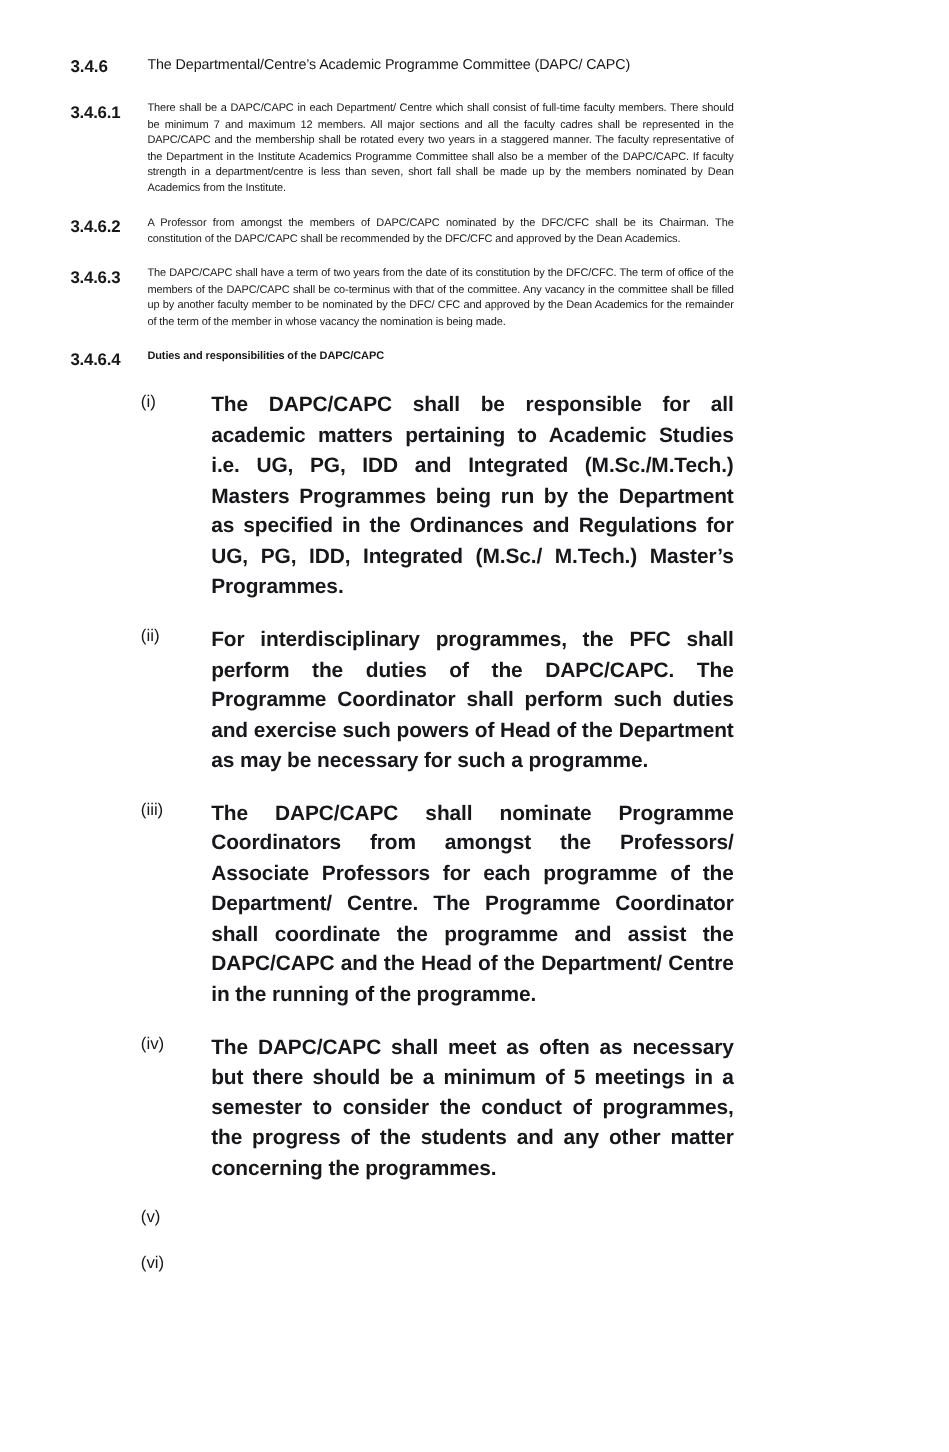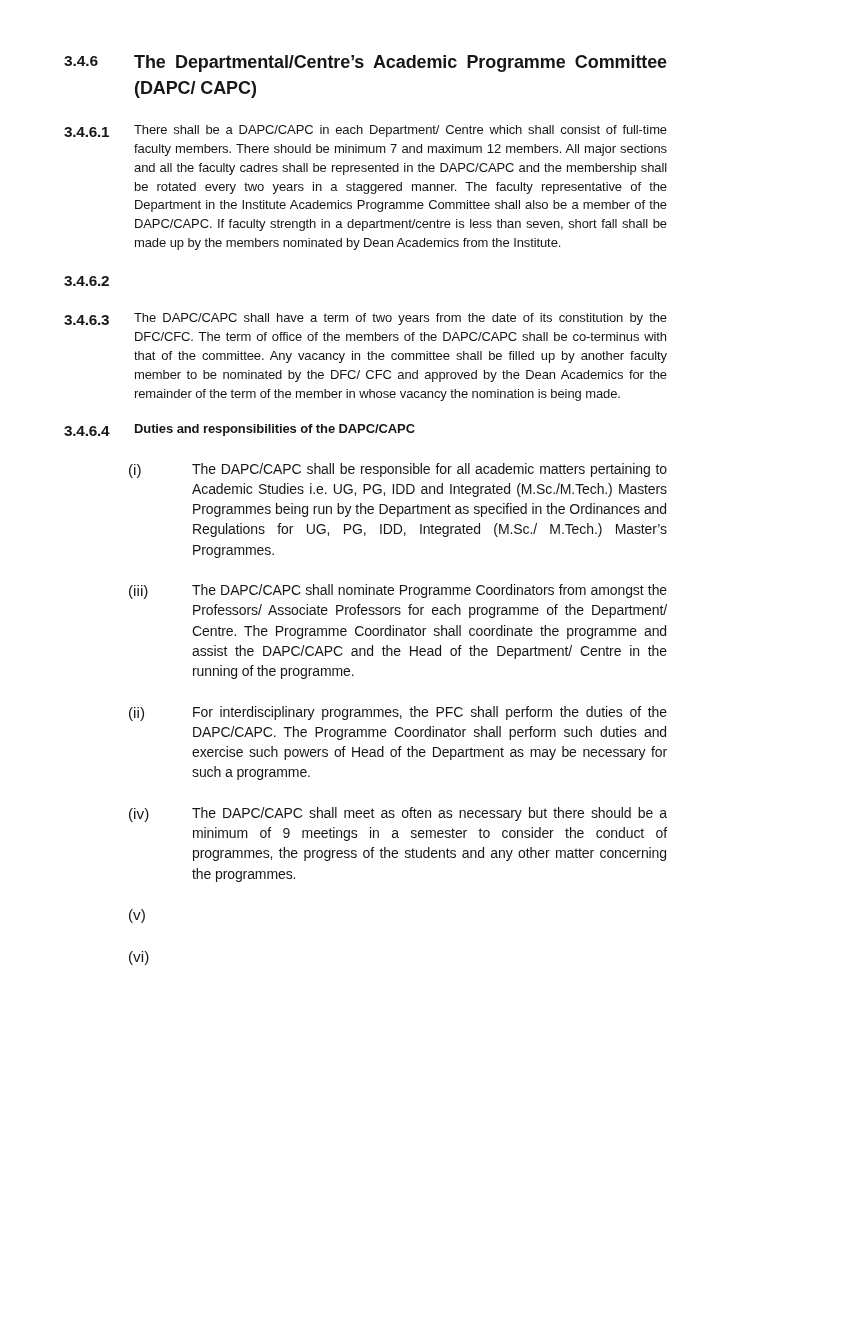--- a/index.html
+++ b/index.html
@@ -30,43 +30,43 @@
   }
   .clause-head .num {
     flex: 0 0 70px;
     font-weight: bold;
     font-size: 15.5px;
     line-height: 1.42;
     letter-spacing: -0.1px;
   }
   .clause-head .title {
     flex: 1 1 auto;
-    font-weight: bold;
-    font-size: 18px;
+    font-weight: normal;
+    font-size: 13px;
     line-height: 1.42;
     text-align: justify;
     text-justify: inter-word;
     letter-spacing: -0.1px;
   }
   
   .clause {
     display: flex;
     align-items: flex-start;
     margin-bottom: 17px;
   }
   .clause .num {
     flex: 0 0 70px;
     font-weight: bold;
     font-size: 15.3px;
     line-height: 1.45;
     letter-spacing: -0.2px;
   }
   .clause .body {
     flex: 1 1 auto;
-    font-size: 13px;
+    font-size: 10px;
     line-height: 1.45;
     text-align: justify;
     text-justify: inter-word;
     letter-spacing: -0.1px;
   }
   .clause .body.bold {
     font-weight: bold;
   }
   .clause.tight {
     margin-bottom: 14px;
@@ -81,25 +81,26 @@
     margin-bottom: 20px;
     padding-left: 64px;
   }
   .roman-item .marker {
     flex: 0 0 64px;
     font-size: 15.3px;
     line-height: 1.45;
   }
   .roman-item .text {
     flex: 1 1 auto;
-    font-size: 14px;
+    font-size: 19px;
     line-height: 1.45;
     text-align: justify;
     text-justify: inter-word;
     letter-spacing: -0.1px;
+    font-weight: bold;
   }
   .roman-item:last-child {
     margin-bottom: 0;
   }
 </style>
 </head>
 <body>
 
 <div class="page">
 
@@ -108,52 +109,53 @@
     <div class="title">The Departmental/Centre’s Academic Programme Committee (DAPC/ CAPC)</div>
   </div>
 
   <div class="clause">
     <div class="num">3.4.6.1</div>
     <div class="body">There shall be a DAPC/CAPC in each Department/ Centre which shall consist of full-time faculty members. There should be minimum 7 and maximum 12 members. All major sections and all the faculty cadres shall be represented in the DAPC/CAPC and the membership shall be rotated every two years in a staggered manner.  The faculty representative of the Department in the Institute Academics Programme Committee shall also be a member of the DAPC/CAPC. If faculty strength in a department/centre is less than seven, short fall shall be made up by the members nominated by Dean Academics from the Institute.</div>
   </div>
 
   <div class="clause">
     <div class="num">3.4.6.2</div>
+    <div class="body">A Professor from amongst the members of DAPC/CAPC nominated by the DFC/CFC shall be its Chairman. The constitution of the DAPC/CAPC shall be recommended by the DFC/CFC and approved by the Dean Academics.</div>
   </div>
 
   <div class="clause">
     <div class="num">3.4.6.3</div>
     <div class="body">The DAPC/CAPC shall have a term of two years from the date of its constitution by the DFC/CFC. The term of office of the members of the DAPC/CAPC shall be co-terminus with that of the committee. Any vacancy in the committee shall be filled up by another faculty member to be nominated by the DFC/ CFC and approved by the Dean Academics for the remainder of the term of the member in whose vacancy the nomination is being made.</div>
   </div>
 
   <div class="clause tight">
     <div class="num">3.4.6.4</div>
     <div class="body bold">Duties and responsibilities of the DAPC/CAPC</div>
   </div>
 
   <div class="roman-list">
 
     <div class="roman-item">
       <div class="marker">(i)</div>
       <div class="text">The DAPC/CAPC shall be responsible for all academic matters pertaining to Academic Studies i.e. UG, PG, IDD and Integrated (M.Sc./M.Tech.) Masters Programmes being run by the Department as specified in the Ordinances and Regulations for UG, PG, IDD, Integrated  (M.Sc./ M.Tech.) Master’s Programmes.</div>
     </div>
 
     <div class="roman-item">
+      <div class="marker">(ii)</div>
+      <div class="text">For interdisciplinary programmes, the PFC shall perform the duties of the DAPC/CAPC. The Programme Coordinator shall perform such duties and exercise such powers of Head of the Department as may be necessary for such a programme.</div>
+    </div>
+
+    <div class="roman-item">
       <div class="marker">(iii)</div>
       <div class="text">The DAPC/CAPC shall nominate Programme Coordinators from amongst the Professors/ Associate Professors for each programme of the Department/ Centre. The Programme Coordinator shall coordinate the programme and assist the DAPC/CAPC and the Head of the Department/ Centre in the running of the programme.</div>
     </div>
 
     <div class="roman-item">
-      <div class="marker">(ii)</div>
-      <div class="text">For interdisciplinary programmes, the PFC shall perform the duties of the DAPC/CAPC. The Programme Coordinator shall perform such duties and exercise such powers of Head of the Department as may be necessary for such a programme.</div>
-    </div>
-
-    <div class="roman-item">
       <div class="marker">(iv)</div>
-      <div class="text">The DAPC/CAPC shall meet as often as necessary but there should be a minimum of 9 meetings in a semester to consider the conduct of programmes, the progress of the students and any other matter concerning the programmes.</div>
+      <div class="text">The DAPC/CAPC shall meet as often as necessary but there should be a minimum of 5 meetings in a semester to consider the conduct of programmes, the progress of the students and any other matter concerning the programmes.</div>
     </div>
 
     <div class="roman-item">
       <div class="marker">(v)</div>
     </div>
 
     <div class="roman-item">
       <div class="marker">(vi)</div>
     </div>
 

